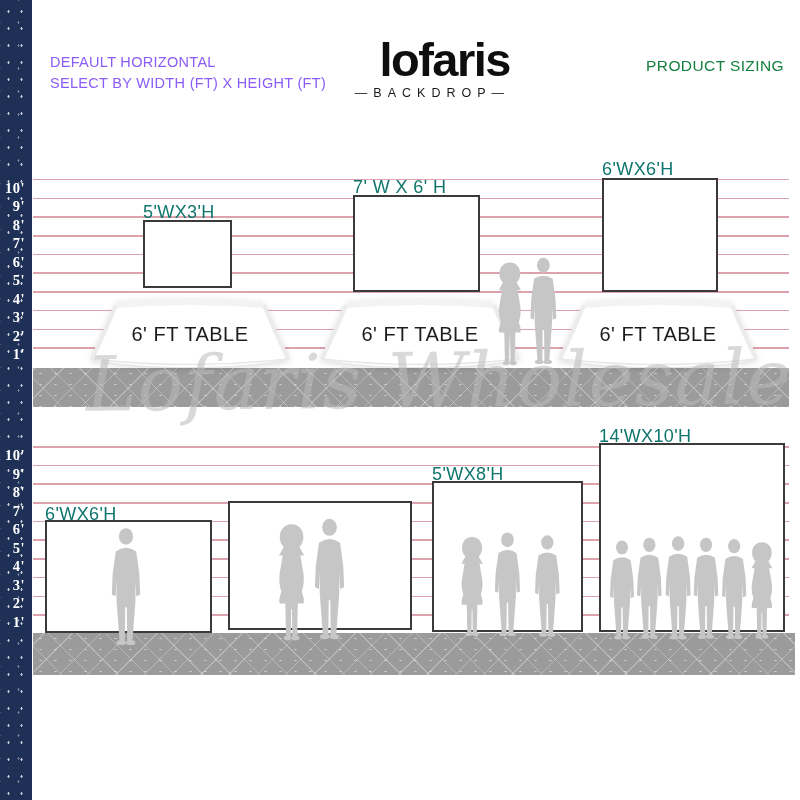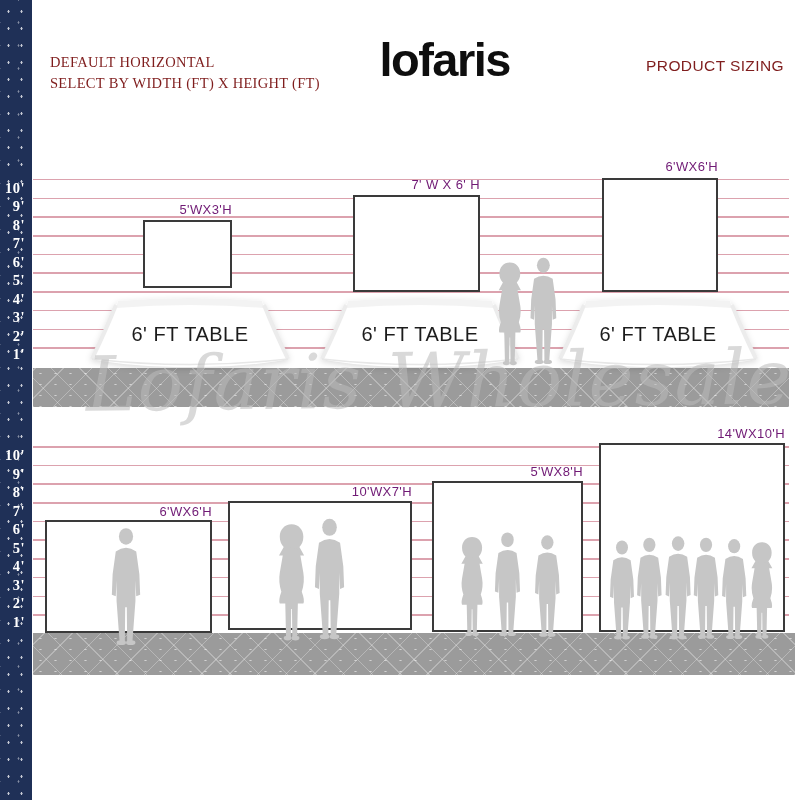--- a/index.html
+++ b/index.html
@@ -5,37 +5,37 @@
   html,body{margin:0;padding:0;background:#ffffff;}
   .canvas{position:relative;width:800px;height:800px;overflow:hidden;background:#ffffff;
           font-family:"Liberation Sans",sans-serif;}
   
   .navy-strip{position:absolute;left:0;top:0;width:32px;height:800px;background:#1f3057;
     background-image:
       radial-gradient(rgba(255,255,255,.75) .8px, transparent 1.3px),
       radial-gradient(rgba(255,255,255,.45) .7px, transparent 1.2px);
     background-size:13px 17px,19px 23px;background-position:2px 3px,9px 11px;z-index:2;}
   
-  .instructions{position:absolute;left:50px;top:52px;font-family:Liberation Serif, serif;
-    font-size:14.5px;line-height:1.45;color:#7f1d1d;letter-spacing:.3px;z-index:3;}
+  .instructions{position:absolute;left:50px;top:52px;font-family:Liberation Sans, sans-serif;
+    font-size:14.5px;line-height:1.45;color:#8b5cf6;letter-spacing:.3px;z-index:3;}
   .logo{position:absolute;left:300px;top:36px;width:210px;text-align:right;z-index:3;}
   .logo-word{font-size:47px;font-weight:900;letter-spacing:-1.5px;color:#0e0e0e;line-height:1;}
   .logo-tag{font-size:12.5px;letter-spacing:6px;color:#1a1a1a;font-weight:500;margin-top:3px;}
   .product-label{position:absolute;right:16px;top:57px;font-size:15.5px;font-weight:400;
-    color:#7f1d1d;letter-spacing:.4px;z-index:3;}
+    color:#15803d;letter-spacing:.4px;z-index:3;}
   
   .guide-lines{position:absolute;left:33px;width:756px;height:170px;z-index:1;
     background:repeating-linear-gradient(to bottom,#dca2ae 0 1.5px,transparent 1.5px 18.7px);}
   #lines-top{top:179px;} #lines-bottom{top:446px;}
   
   .mark{position:absolute;left:0;width:25px;text-align:right;color:#ffffff;z-index:3;
     font:700 14.5px "Liberation Serif",serif;letter-spacing:.5px;}
   
   .panel{position:absolute;background:#ffffff;border:2px solid #3a3a3a;box-sizing:border-box;z-index:2;}
-  .size-label{position:absolute;text-align:right;font-size:13px;color:#701a75;
+  .size-label{position:absolute;text-align:left;font-size:18px;color:#0f766e;
     letter-spacing:.4px;z-index:3;}
   
   .table{position:absolute;width:200px;height:71px;z-index:2;filter:drop-shadow(0 2px 3px rgba(0,0,0,.14));}
   .table svg{position:absolute;left:0;top:0;width:100%;height:100%;}
   .table-label{position:absolute;left:0;top:27px;width:100%;text-align:center;font-size:20px;
     color:#1c1c1c;letter-spacing:.5px;z-index:3;}
   
   .floor{position:absolute;background-color:#9b9b9b;z-index:1;
     background-image:
       radial-gradient(rgba(255,255,255,.55) .8px, transparent 1.3px),
@@ -74,20 +74,21 @@
   </svg>
 
   <div class="navy-strip"></div>
 
   <div class="instructions">
     <div>DEFAULT HORIZONTAL</div>
     <div>SELECT BY WIDTH (FT) X HEIGHT (FT)</div>
   </div>
   <div class="logo">
     <div class="logo-word">lofaris</div>
+    <div class="logo-tag">—BACKDROP—</div>
   </div>
   <div class="product-label">PRODUCT SIZING</div>
 
   <div class="guide-lines" id="lines-top"></div>
   <div class="guide-lines" id="lines-bottom"></div>
 
   <span class="mark" style="top:180px">10'</span>
   <span class="mark" style="top:198px">9'</span>
   <span class="mark" style="top:217px">8'</span>
   <span class="mark" style="top:235px">7'</span>
@@ -152,21 +153,20 @@
 
   <svg class="sil" style="left:489px;top:253px;width:76px;height:114px" viewBox="0 0 104 150">
     <use href="#p-woman" transform="translate(0,8) scale(0.95)"></use>
     <use href="#p-man" transform="translate(45,2) scale(0.98)"></use>
   </svg>
 
   <div class="watermark">Lofaris Wholesale</div>
 
   <div class="size-label" style="left:45px;top:504px;width:167px">6'WX6'H</div>
   <div class="panel" style="left:45px;top:520px;width:167px;height:113px"></div>
-  <div class="size-label" style="left:228px;top:484px;width:184px">10'WX7'H</div>
   <div class="panel" style="left:228px;top:501px;width:184px;height:129px"></div>
   <div class="size-label" style="left:432px;top:464px;width:151px">5'WX8'H</div>
   <div class="panel" style="left:432px;top:481px;width:151px;height:151px"></div>
   <div class="size-label" style="left:599px;top:426px;width:186px">14'WX10'H</div>
   <div class="panel" style="left:599px;top:443px;width:186px;height:189px"></div>
 
   <svg class="sil" style="left:101px;top:527px;width:50px;height:118px" viewBox="0 0 60 150">
     <use href="#p-man"></use>
   </svg>
   <svg class="sil" style="left:268px;top:514px;width:86px;height:128px" viewBox="0 0 104 150">

